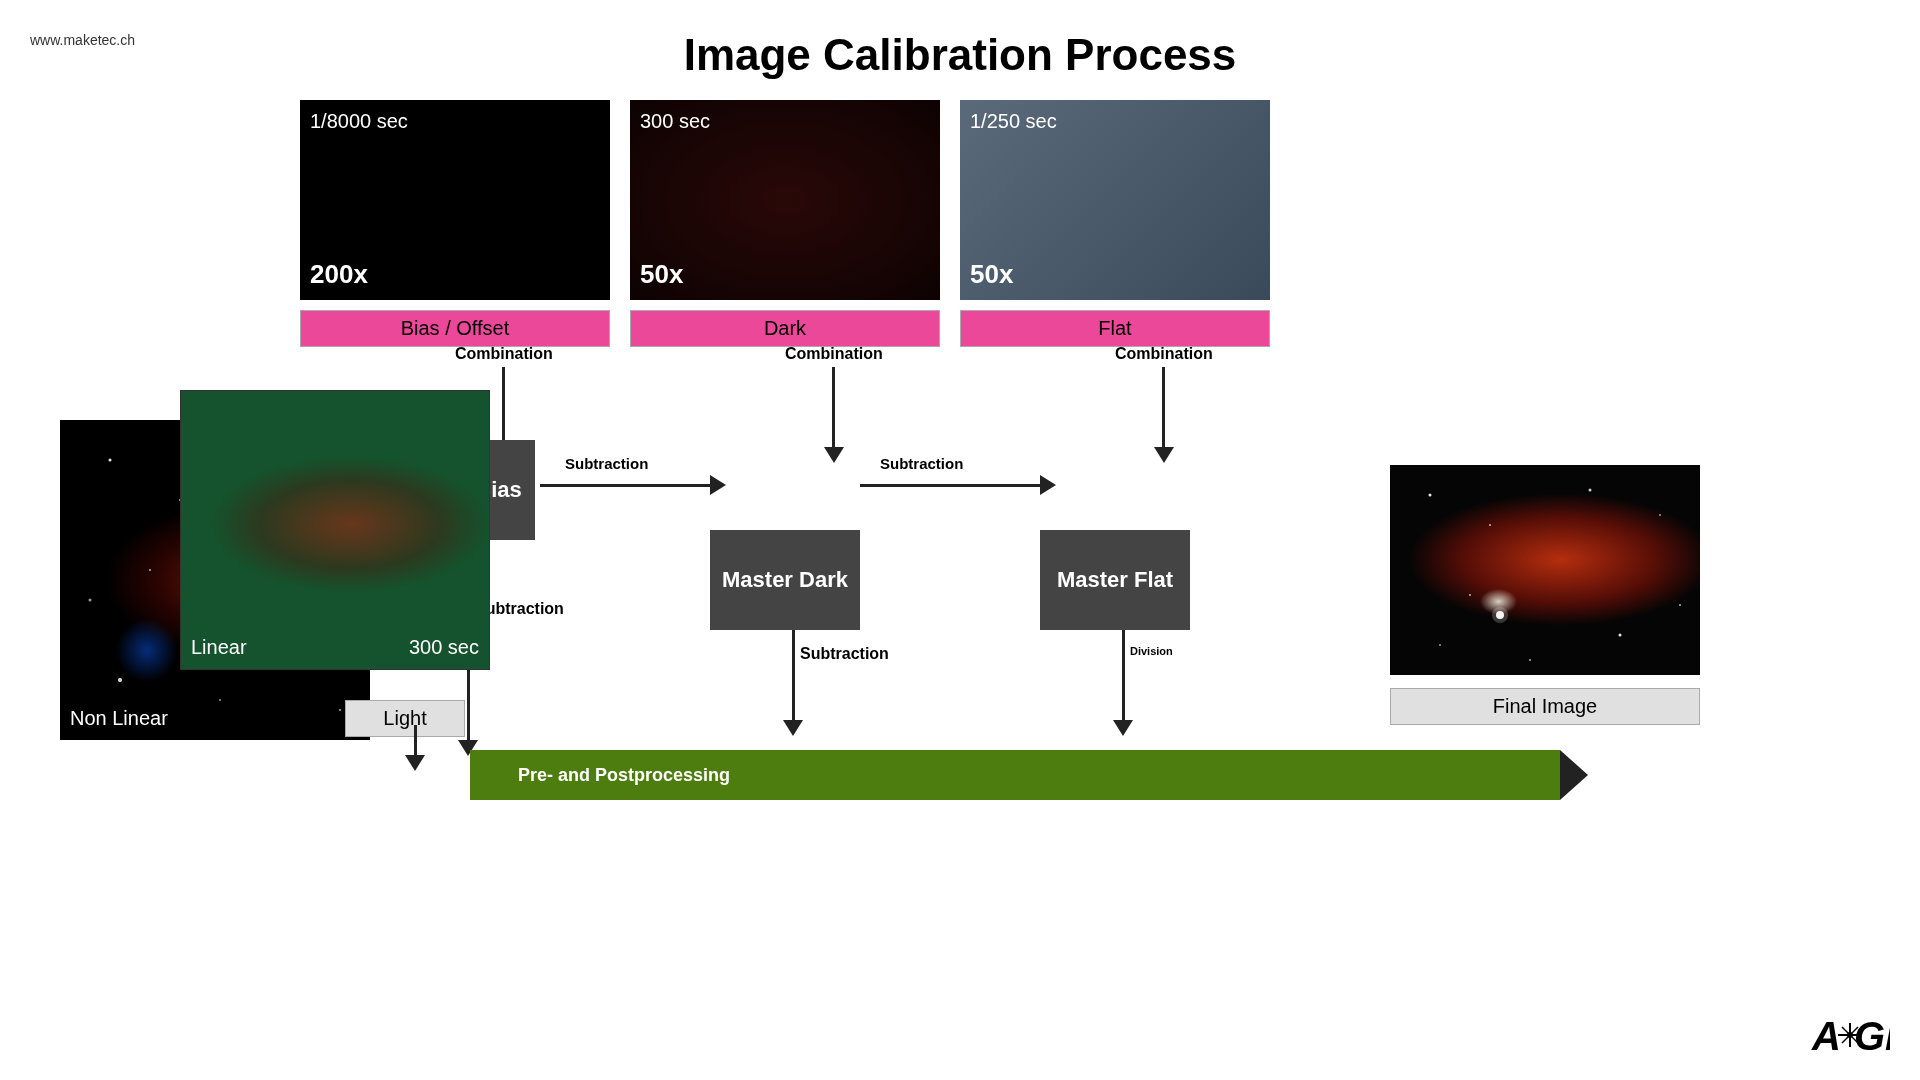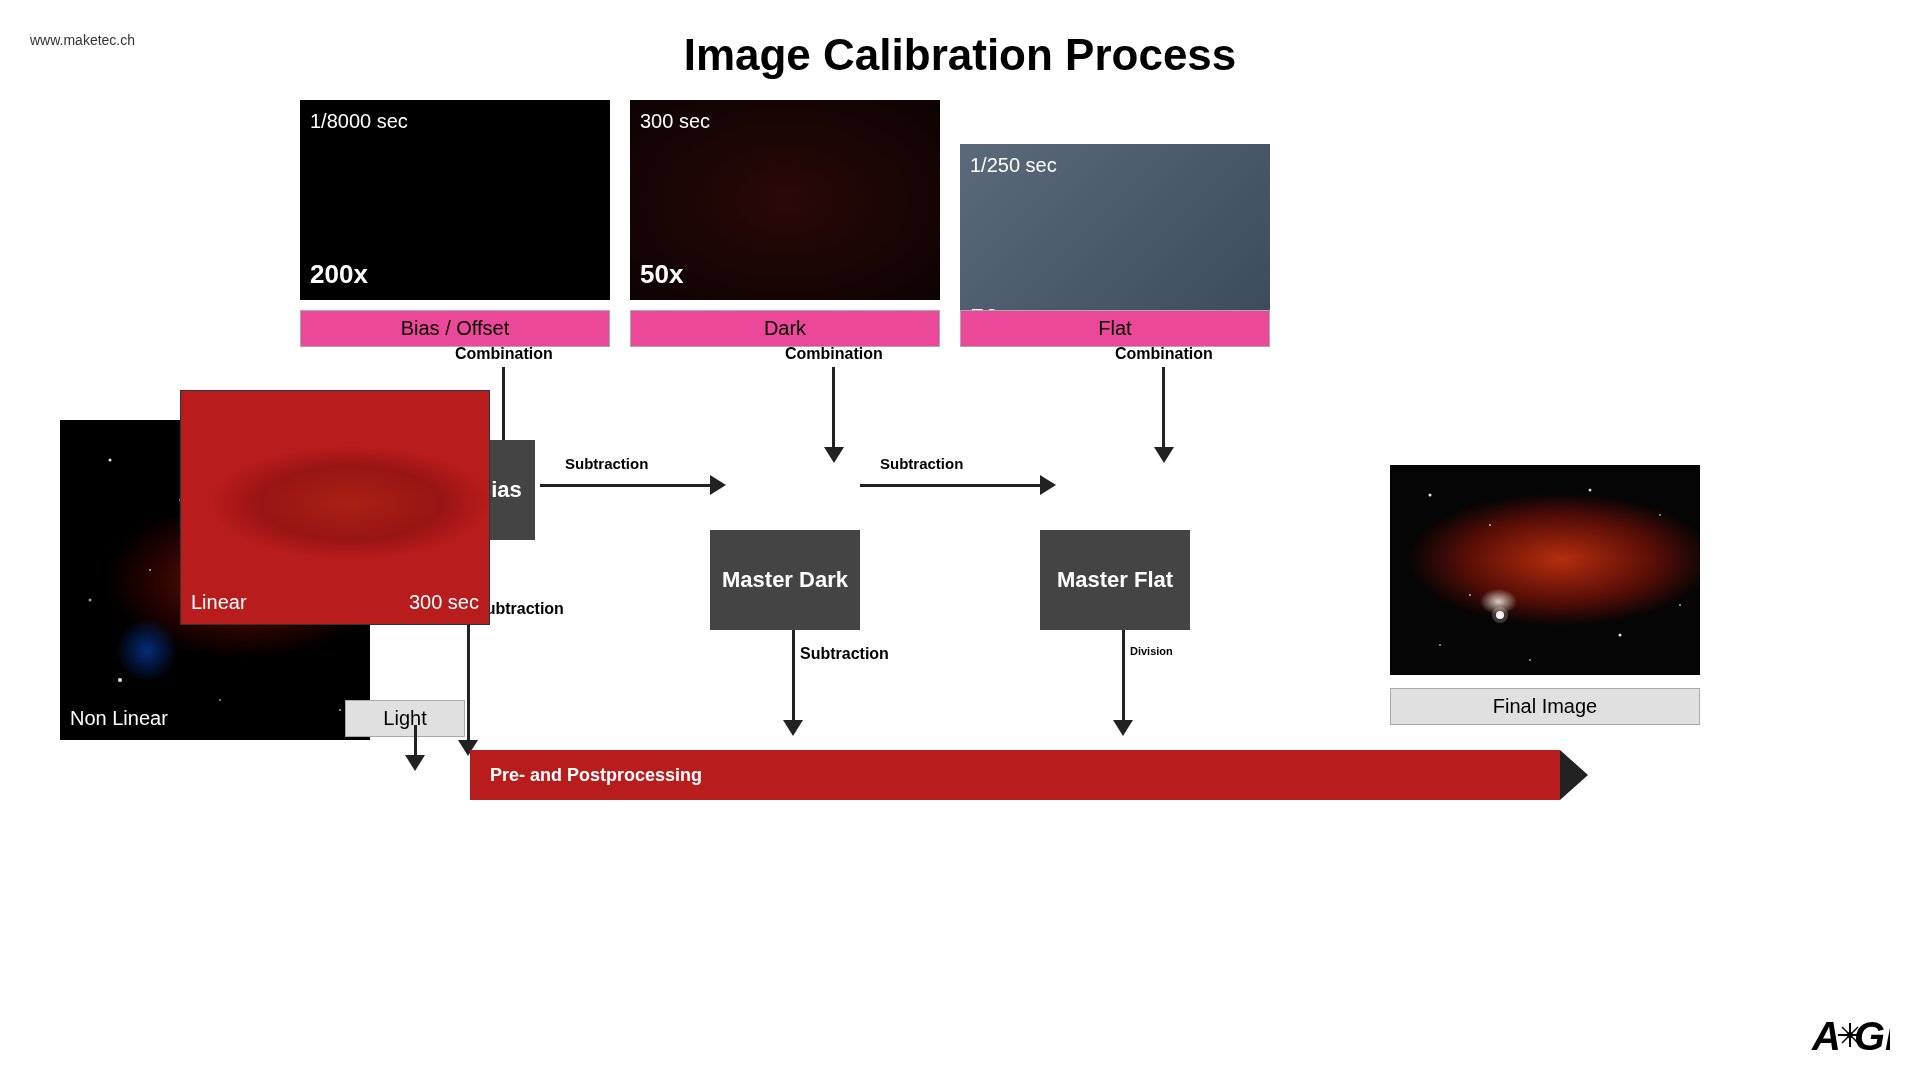--- a/index.html
+++ b/index.html
@@ -53,21 +53,20 @@
     .img-box-bias {
       background: #000000;
     }
     .img-box-dark {
       background: #1a0505;
       background: radial-gradient(ellipse at center, #2a0808 0%, #0d0202 100%);
     }
     .img-box-flat {
       background: #4a5a6a;
       background: linear-gradient(135deg, #5a6a7a 0%, #3a4a5a 100%);
-      margin-top: 44px;
     }
 
     .img-label-top {
       position: absolute;
       top: 10px;
       left: 10px;
       color: white;
       font-size: 20px;
     }
     .img-label-bottom {
@@ -231,36 +230,36 @@
     <circle cx="160" cy="280" r="1" fill="white" opacity="0.6"></circle>
     <circle cx="60" cy="260" r="2" fill="white" opacity="0.9"></circle>
     <circle cx="280" cy="290" r="1" fill="white" opacity="0.7"></circle>
     <circle cx="150" cy="120" r="1" fill="white" opacity="0.8"></circle>
     <circle cx="30" cy="180" r="1.5" fill="white" opacity="0.6"></circle>
     <circle cx="250" cy="140" r="1" fill="white" opacity="0.7"></circle>
   </svg>
   <div style="position:absolute; bottom:10px; left:10px; color:white; font-size:20px;">Non Linear</div>
 </div>
 
-<div style="position:absolute; top:390px; left:180px; width:310px; height:235px; background:#b91c1c; overflow:hidden; border: 1px solid #333;">
+<div style="position:absolute; top:390px; left:180px; width:310px; height:280px; background:#14532d; overflow:hidden; border: 1px solid #333;">
   <div style="position:absolute; top:0; left:0; right:0; bottom:0; background: radial-gradient(ellipse 65% 35% at 55% 48%, rgba(160,35,15,0.6) 0%, rgba(90,8,3,0.35) 45%, transparent 70%);"></div>
   <div style="position:absolute; bottom:10px; left:10px; color:white; font-size:20px;">Linear</div>
   <div style="position:absolute; bottom:10px; right:10px; color:white; font-size:20px;">300 sec</div>
 </div>
 
 <div class="count-label" style="left:80px; top:480px;">20x</div>
 
 <div class="light-label-box" style="position:absolute; top:700px; left:345px; width:120px;">Light</div>
 
 <div style="position:absolute; top:725px; left:405px; display:flex; flex-direction:column; align-items:center;">
   <div style="width:3px; height:30px; background:#222;"></div>
   <div style="width:0; height:0; border-left:10px solid transparent; border-right:10px solid transparent; border-top:16px solid #222;"></div>
 </div>
 
-<div style="position:absolute; top:750px; left:470px; width:1090px; height:50px; background:#b91c1c; display:flex; align-items:center;">
+<div style="position:absolute; top:750px; left:470px; width:1090px; height:50px; background:#4d7c0f; display:flex; align-items:center;padding-left:28px;">
   <div style="color:white; font-size:18px; font-weight:bold; margin-left:20px;">Pre- and Postprocessing</div>
 
   <div style="position:absolute; right:-28px; top:50%; transform:translateY(-50%); width:0; height:0; border-top:25px solid transparent; border-bottom:25px solid transparent; border-left:28px solid #222;"></div>
 </div>
 
 <div style="position:absolute; top:465px; left:1390px; width:310px; height:210px; background:#050505; overflow:hidden;">
   <div style="position:absolute; top:0; left:0; right:0; bottom:0; background: radial-gradient(ellipse 70% 45% at 55% 45%, rgba(200,50,15,0.9) 0%, rgba(150,20,8,0.55) 45%, transparent 70%);"></div>
   <div style="position:absolute; top:0; left:0; right:0; bottom:0; background: radial-gradient(ellipse 12% 12% at 35% 65%, rgba(255,255,240,0.8) 0%, transparent 50%);"></div>
   <svg style="position:absolute; top:0; left:0; width:100%; height:100%;">
     <circle cx="40" cy="30" r="1.5" fill="white" opacity="0.9"></circle>

